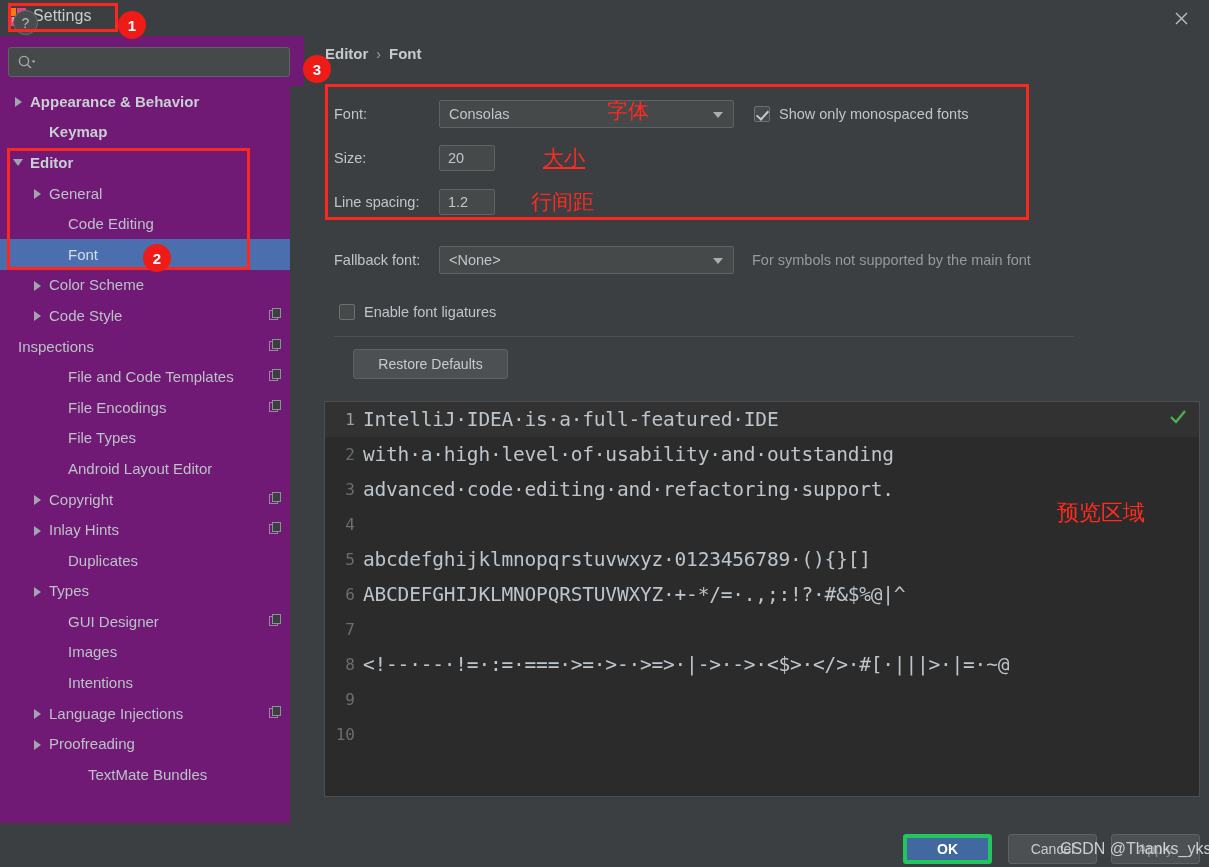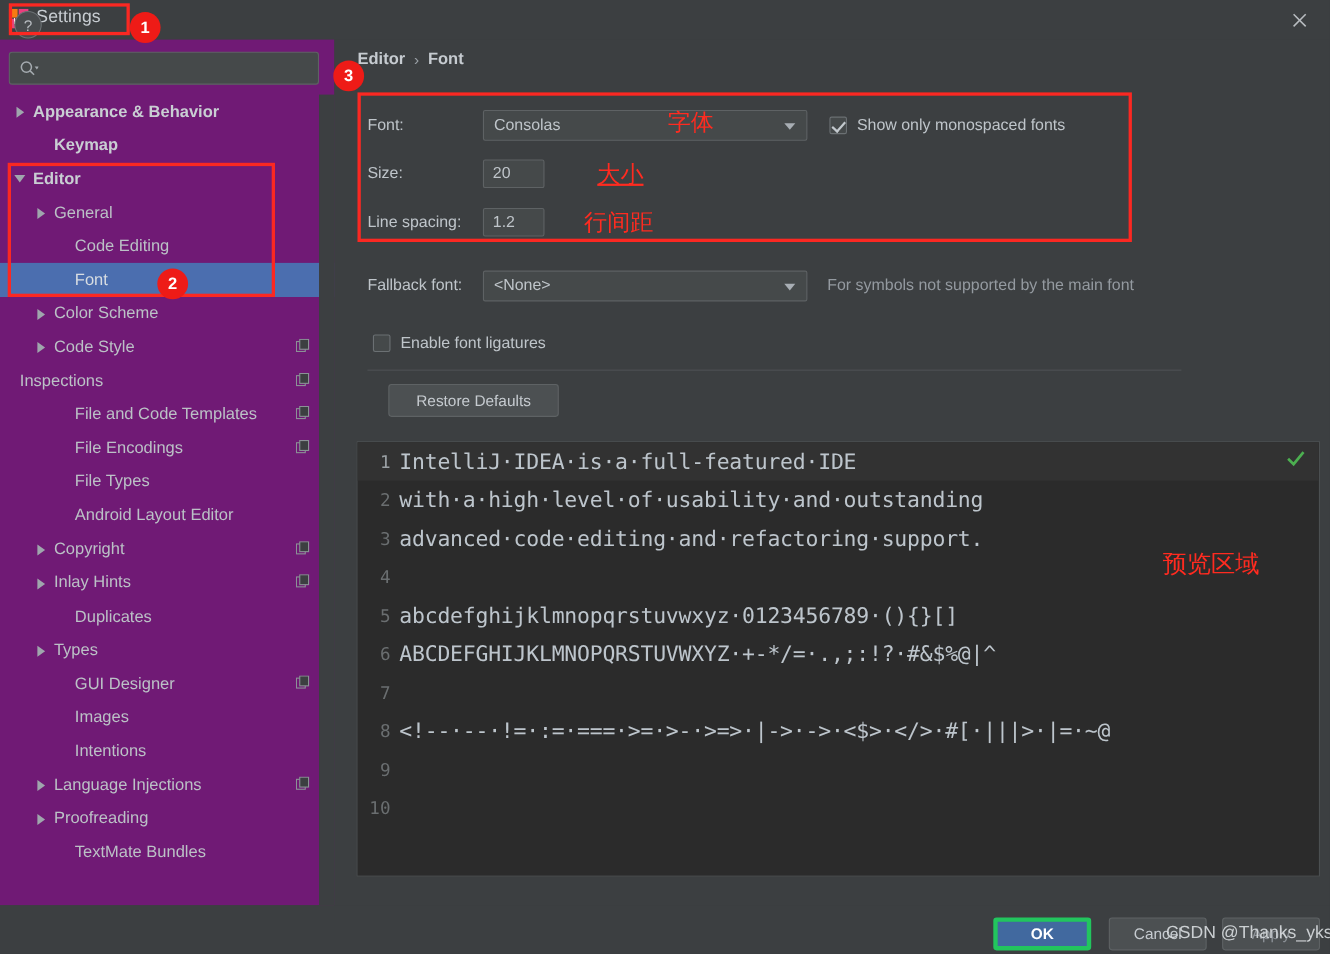--- a/index.html
+++ b/index.html
@@ -398,21 +398,21 @@
           <span class="tree-label">Language Injections</span>
           <svg class="copy-icon" viewBox="0 0 13 13">
             <rect x="0.5" y="2.5" width="8" height="9" fill="none" stroke="#8b9196"></rect>
             <rect x="3.5" y="0.5" width="8" height="9" fill="#3c3f41" stroke="#8b9196"></rect>
           </svg>
         </div>
         <div class="tree-row" style="padding-left: 31px;">
           <span class="tw right"></span>
           <span class="tree-label">Proofreading</span>
         </div>
-        <div class="tree-row" style="padding-left: 50px;">
+        <div class="tree-row" style="padding-left: 50px; gap: 20px;">
           <span class="tw"></span>
           <span class="tree-label">TextMate Bundles</span>
         </div>
       </div>
 
     <div class="v-scroll-track">
       <div class="v-scroll-thumb"></div>
     </div>
   </div>
 

